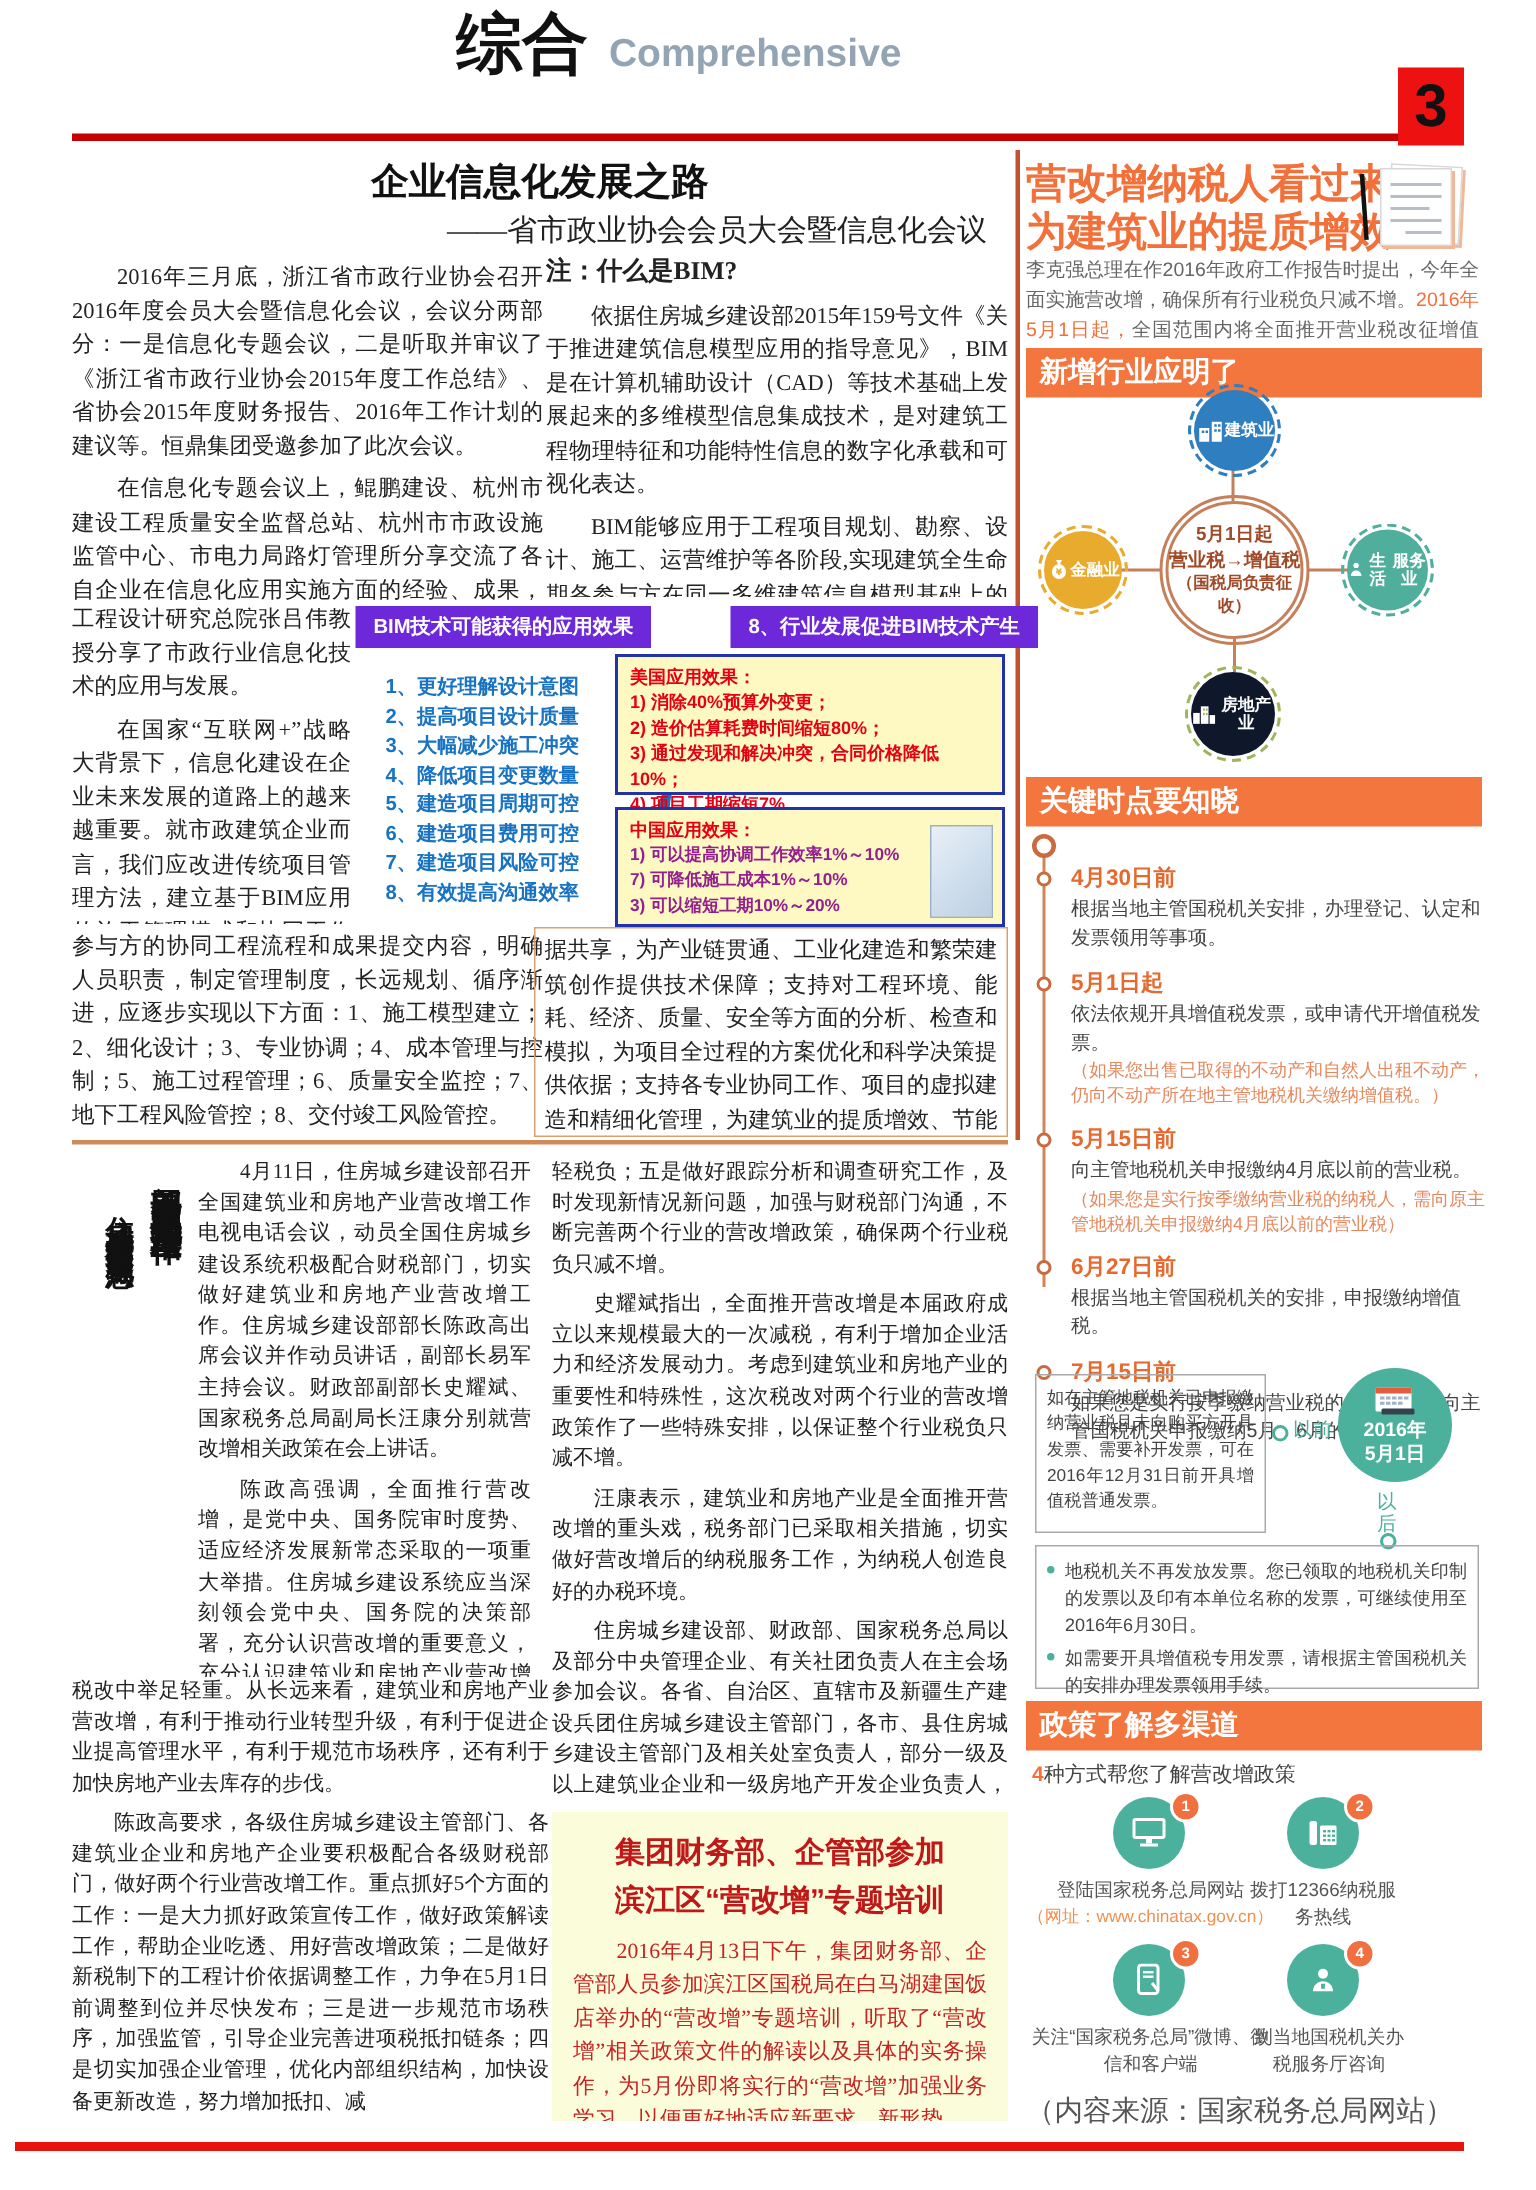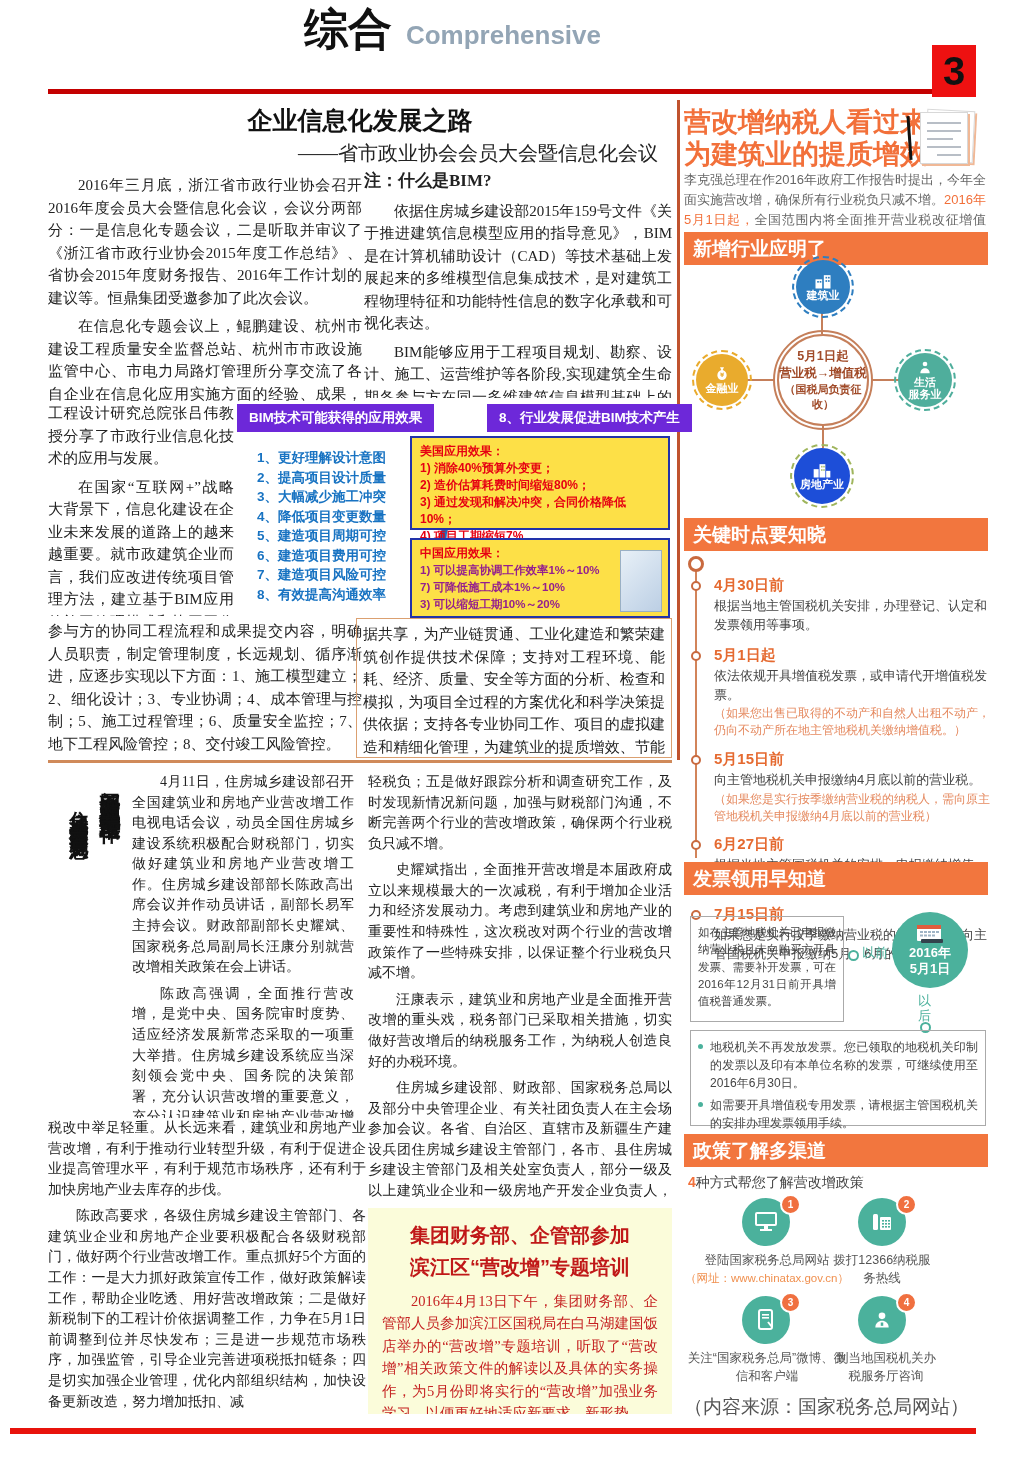--- a/index.html
+++ b/index.html
@@ -20,21 +20,21 @@
   .a1-title{font-family:"Liberation Sans",sans-serif;font-weight:bold;font-size:25px;color:#111;text-align:center;}
   .a1-sub{font-size:20px;color:#222;text-align:right;}
   .note-h{font-weight:bold;font-size:17px;margin:0 0 6px 0;}
   
   .chip{position:absolute;background:#6d28d9;color:#fff;font-family:"Liberation Sans",sans-serif;
         font-weight:bold;font-size:13.5px;padding:5px 12px;white-space:nowrap;}
   .bim-list{position:absolute;color:#1873c2;font-family:"Liberation Sans",sans-serif;
             font-weight:bold;font-size:13.5px;line-height:19.5px;white-space:nowrap;}
   .brace{position:absolute;color:#1a6fc0;font-family:"Liberation Serif",serif;
          font-size:150px;line-height:160px;transform:scaleX(.55);transform-origin:left center;font-weight:normal;}
-  .effbox{position:absolute;border:2px solid #2233aa;background:#fde047;padding:5px 8px;box-sizing:border-box;}
+  .effbox{position:absolute;border:2px solid #2233aa;background:#fef9c3;padding:5px 8px;box-sizing:border-box;}
   .us-t,.us-i{color:#e60012;font-family:"Liberation Sans",sans-serif;font-weight:bold;font-size:12px;line-height:17px;margin:0;}
   .cn-t{color:#e60012;font-family:"Liberation Sans",sans-serif;font-weight:bold;font-size:12px;line-height:17px;margin:0;}
   .cn-i{color:#941f8e;font-family:"Liberation Sans",sans-serif;font-weight:bold;font-size:11.5px;line-height:17px;margin:0;padding-right:46px;}
   .book{position:absolute;right:6px;top:10px;width:40px;height:60px;border:1px solid #9ab0c4;
         background:linear-gradient(135deg,#e8f0f7 0%,#cddcec 60%,#bccfe4 100%);}
   .sep-tan{background:#d08a5a;height:3px;}
   
   .vtitle{writing-mode:vertical-rl;font-family:"Liberation Sans",sans-serif;font-weight:bold;color:#111;letter-spacing:2px;}
   .a2txt{font-size:14px;line-height:1.47;}
   
@@ -49,21 +49,21 @@
   .sb-intro{color:#666;font-size:13px;line-height:1.55;text-align:justify;}
   .hl{color:#f2703a;}
   .banner{background:#f2763e;color:#fff;font-weight:bold;font-size:19px;line-height:33px;
           height:33px;padding-left:9px;box-sizing:border-box;font-family:"Liberation Sans",sans-serif;}
   
   .ccircle{position:absolute;border-radius:50%;box-sizing:border-box;}
   .center-ring{border:2px solid #c57f5a;display:flex;align-items:center;justify-content:center;}
   .center-inner{width:88px;height:88px;border:2px solid #c57f5a;border-radius:50%;display:flex;
                 flex-direction:column;align-items:center;justify-content:center;color:#a04a28;
                 font-weight:bold;font-size:12.5px;line-height:1.35;text-align:center;font-family:"Liberation Sans",sans-serif;}
-  .sat{display:flex;flex-direction:column;align-items:center;justify-content:center;color:#fff;
+  .sat{display:flex;flex-direction:row;align-items:center;justify-content:center;color:#fff;
        font-weight:bold;font-size:11px;line-height:1.1;text-align:center;outline-offset:2px;font-family:"Liberation Sans",sans-serif;}
   .conn{position:absolute;background:#c57f5a;}
   
   .tl{position:absolute;width:300px;}
   .tl-line{position:absolute;left:5px;top:8px;width:2px;background:#d2845a;}
   .tl-start{position:absolute;left:-2px;top:-6px;width:10px;height:10px;border:3px solid #c96a3f;border-radius:50%;background:#fff;}
   .tl-item{position:relative;padding-left:24px;margin-bottom:11px;}
   .tl-item::before{content:"";position:absolute;left:1px;top:5px;width:6px;height:6px;border:2px solid #c96a3f;border-radius:50%;background:#fff;}
   .tl-date{color:#e56a30;font-weight:bold;font-size:15px;font-family:"Liberation Sans",sans-serif;}
   .tl-text{color:#444;font-size:13px;line-height:1.45;font-family:"Liberation Sans",sans-serif;margin-top:2px;}
@@ -239,21 +239,21 @@
       <div>金融业</div>
     </div>
     <div class="ccircle sat" style="left:214px;top:85px;width:54px;height:54px;background:#4fae9c;outline:2px dashed #4fae9c;">
       <svg width="16" height="16" viewBox="0 0 24 24">
           <circle cx="12" cy="6" r="3.5" fill="#fff"></circle>
           <path d="M5 20c0-5 3.5-7.5 7-7.5s7 2.5 7 7.5z" fill="#fff"></path>
         </svg>
       <div>生活</div>
       <div>服务业</div>
     </div>
-    <div class="ccircle sat" style="left:110px;top:180px;width:56px;height:56px;background:#1d4ed8;outline:2px dashed #9fb55c;">
+    <div class="ccircle sat" style="left:110px;top:180px;width:56px;height:56px;background:#0f172a;outline:2px dashed #9fb55c;">
       <svg width="20" height="16" viewBox="0 0 24 18">
           <rect x="2" y="8" width="6" height="10" fill="#fff"></rect>
           <rect x="9" y="2" width="7" height="16" fill="#fff"></rect>
           <rect x="17" y="10" width="5" height="8" fill="#fff"></rect>
           <rect x="11" y="4" width="1.6" height="2" fill="#9fb55c"></rect>
           <rect x="13.6" y="4" width="1.6" height="2" fill="#9fb55c"></rect>
           <rect x="11" y="8" width="1.6" height="2" fill="#9fb55c"></rect>
           <rect x="13.6" y="8" width="1.6" height="2" fill="#9fb55c"></rect>
         </svg>
       <div>房地产业</div>
@@ -282,21 +282,20 @@
     <div class="tl-item">
       <div class="tl-date">6月27日前</div>
       <div class="tl-text">根据当地主管国税机关的安排，申报缴纳增值税。</div>
     </div>
     <div class="tl-item">
       <div class="tl-date">7月15日前</div>
       <div class="tl-text">如果您是实行按季缴纳营业税的纳税人，需向主管国税机关申报缴纳5月、6月的增值税。</div>
     </div>
   </div>
 
-  <div class="abs banner" style="left:684px;top:862px;width:304px;">发票领用早知道</div>
 
   <div class="inv-box" style="left:690px;top:916px;width:154px;height:106px;">如在主管地税机关已申报缴纳营业税且未向购买方开具发票、需要补开发票，可在2016年12月31日前开具增值税普通发票。</div>
   <div class="dotc" style="left:848px;top:950px;"></div>
   <div class="inv-label" style="left:862px;top:944px;">以前</div>
   <div class="cal-circle" style="left:892px;top:912px;width:76px;height:76px;">
     <svg width="30" height="22" viewBox="0 0 30 22">
         <rect x="2" y="2" width="24" height="16" rx="1" fill="#fff"></rect>
         <rect x="2" y="2" width="24" height="4" fill="#e25c3d"></rect>
         <g fill="#9fb4c6">
           <rect x="5" y="8" width="3" height="2"></rect>

